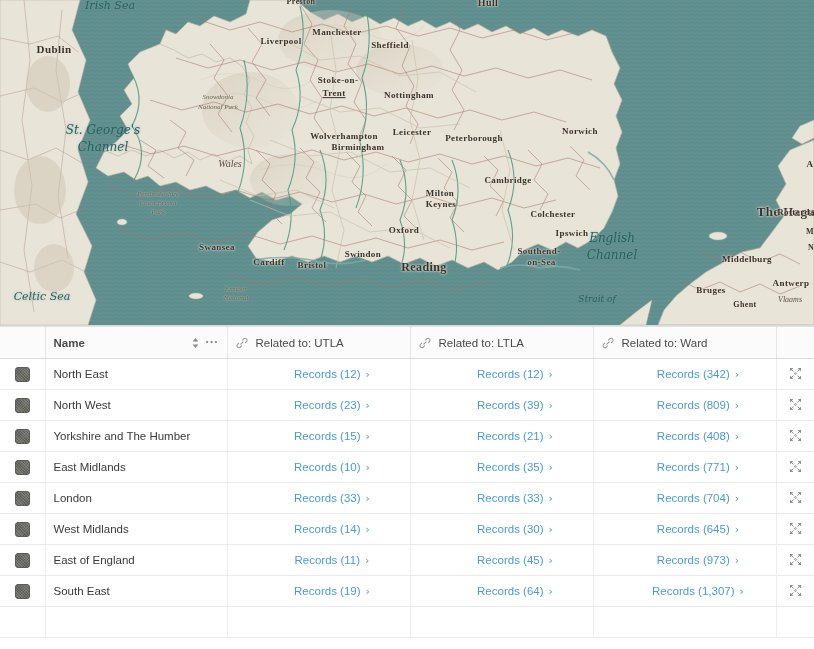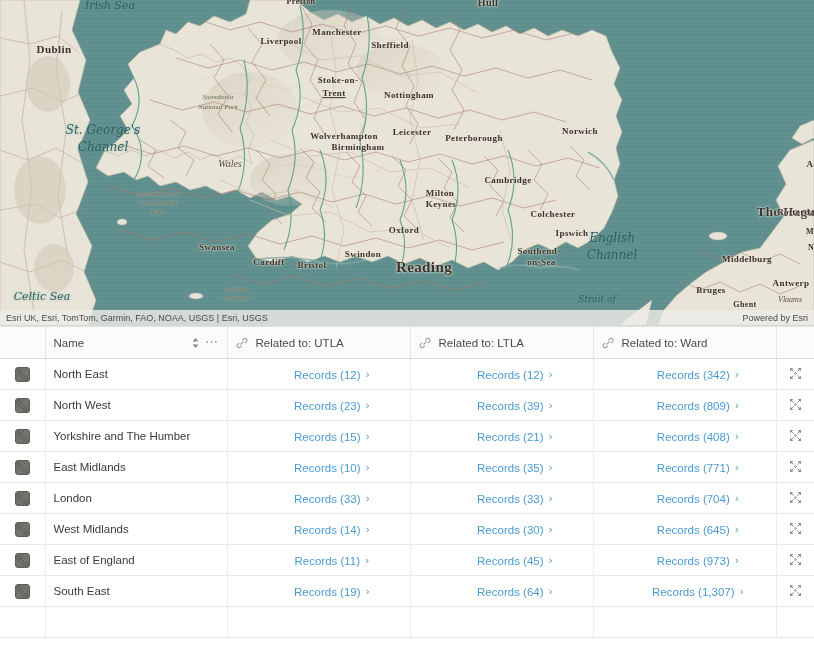--- a/index.html
+++ b/index.html
@@ -120,21 +120,21 @@
     border-bottom: 1px solid #dcdcdc;
     border-right: 1px solid #e6e6e6;
     font-weight: 400;
     font-size: 11.5px;
     color: #4a4a4a;
     text-align: left;
     padding: 0 8px;
     vertical-align: middle;
   }
   thead th.col-sym { width: 45px; border-right: 1px solid #e6e6e6; padding:0; }
-  thead th.col-name { width: 182px; }
+  thead th.col-name { width: 182px; font-weight: bold; }
   thead th.col-rel { width: 183px; }
   thead th.col-act { width: 38px; border-right: none; }
 
   .th-inner { display: flex; align-items: center; gap: 5px; height: 31px; }
   .th-inner .label { flex: 0 0 auto; }
   .th-inner .fill { flex: 1 1 auto; }
   .th-tool { color: #8a8a8a; font-size: 11px; cursor: pointer; display:flex; align-items:center; }
   .th-tool.dots { font-size: 13px; letter-spacing: .5px; padding-bottom: 3px; }
   .link-icon { display:inline-flex; align-items:center; margin-right:3px; color:#9a9a9a; }
 
@@ -162,21 +162,21 @@
       repeating-linear-gradient(-45deg, rgba(0,0,0,.12) 0 1px, transparent 1px 2px);
     border: 1px solid #5d5d57;
     vertical-align: middle;
   }
 
   .rel-link {
     color: #4a9bd1;
     font-size: 11.5px;
     cursor: pointer;
     display: inline-flex;
-    align-items: flex-end;
+    align-items: center;
     gap: 5px;
     white-space: nowrap;
     margin-left: 27px;
   }
   .rel-link .chev { font-size: 11px; color:#4a9bd1; font-family:"DejaVu Sans", sans-serif; }
 
   .zoom-to { display:inline-flex; align-items:center; justify-content:center; cursor:pointer; color:#7a7a7a; }
 </style>
 </head>
 <body>
@@ -350,21 +350,21 @@
       <div class="map-label lbl-city" style="left: 580px; top: 132px; font-size: 9px;">Norwich</div>
       <div class="map-label lbl-city" style="left: 508px; top: 181px; font-size: 9px;">Cambridge</div>
       <div class="map-label lbl-city" style="left: 572px; top: 198px; font-size: 9px; margin-top: 36px;">Ipswich</div>
       <div class="map-label lbl-city" style="left: 553px; top: 215px; font-size: 9px;">Colchester</div>
       <div class="map-label lbl-city" style="left: 539px; top: 252px; font-size: 9px;">Southend-</div>
       <div class="map-label lbl-city" style="left: 536px; top: 263px; font-size: 9px; padding-left: 11px;">on-Sea</div>
       <div class="map-label lbl-city" style="left: 440px; top: 194px; font-size: 9px;">Milton</div>
       <div class="map-label lbl-city" style="left: 441px; top: 205px; font-size: 9px;">Keynes</div>
       <div class="map-label lbl-city" style="left: 404px; top: 231px; font-size: 9px;">Oxford</div>
       <div class="map-label lbl-city" style="left: 363px; top: 255px; font-size: 9px;">Swindon</div>
-      <div class="map-label lbl-city" style="left: 424px; top: 267px; font-size: 15px;">Reading</div>
+      <div class="map-label lbl-city" style="left: 424px; top: 267px; font-size: 12px;">Reading</div>
       <div class="map-label lbl-city" style="left: 312px; top: 266px; font-size: 9px;">Bristol</div>
       <div class="map-label lbl-city" style="left: 269px; top: 263px; font-size: 9px;">Cardiff</div>
       <div class="map-label lbl-city" style="left: 217px; top: 248px; font-size: 9px;">Swansea</div>
       <div class="map-label lbl-region" style="left: 230px; top: 164px; font-size: 10px;">Wales</div>
       <div class="map-label lbl-city" style="left: 747px; top: 260px; font-size: 9px;">Middelburg</div>
       <div class="map-label lbl-city" style="left: 711px; top: 291px; font-size: 9px;">Bruges</div>
       <div class="map-label lbl-city" style="left: 791px; top: 284px; font-size: 9px;">Antwerp</div>
       <div class="map-label lbl-city" style="left: 745px; top: 305px; font-size: 8px;">Ghent</div>
       <div class="map-label lbl-region" style="left: 790px; top: 300px; font-size: 8px; font-style: italic;">Vlaams</div>
       <div class="map-label lbl-city" style="left: 789px; top: 195px; font-size: 13px; margin-top: 17px;">The Hague</div>
@@ -374,24 +374,20 @@
       <div class="map-label lbl-city" style="left: 811px; top: 248px; font-size: 8px;">N</div>
       <div class="map-label lbl-park" style="left: 218px; top: 98px; font-size: 7px;">Snowdonia</div>
       <div class="map-label lbl-park" style="left: 218px; top: 108px; font-size: 7px;">National Park</div>
       <div class="map-label lbl-park" style="left: 158px; top: 195px; font-size: 7px;">Pembrokeshire</div>
       <div class="map-label lbl-park" style="left: 158px; top: 204px; font-size: 7px;">Coast Bristol</div>
       <div class="map-label lbl-park" style="left: 158px; top: 213px; font-size: 7px;">Park</div>
       <div class="map-label lbl-park" style="left: 236px; top: 290px; font-size: 7px;">Exmoor</div>
       <div class="map-label lbl-park" style="left: 236px; top: 299px; font-size: 7px;">National</div>
     </div>
 
-  <div id="attribution-bar">
-    <span>Esri UK, Esri, TomTom, Garmin, FAO, NOAA, USGS | Esri, USGS</span>
-    <span>Powered by Esri</span>
-  </div>
 </div>
 
 <div id="table-panel">
 
 
   <div id="grid">
     <table>
       <colgroup>
         <col style="width:45px">
           <col style="width:182px">

